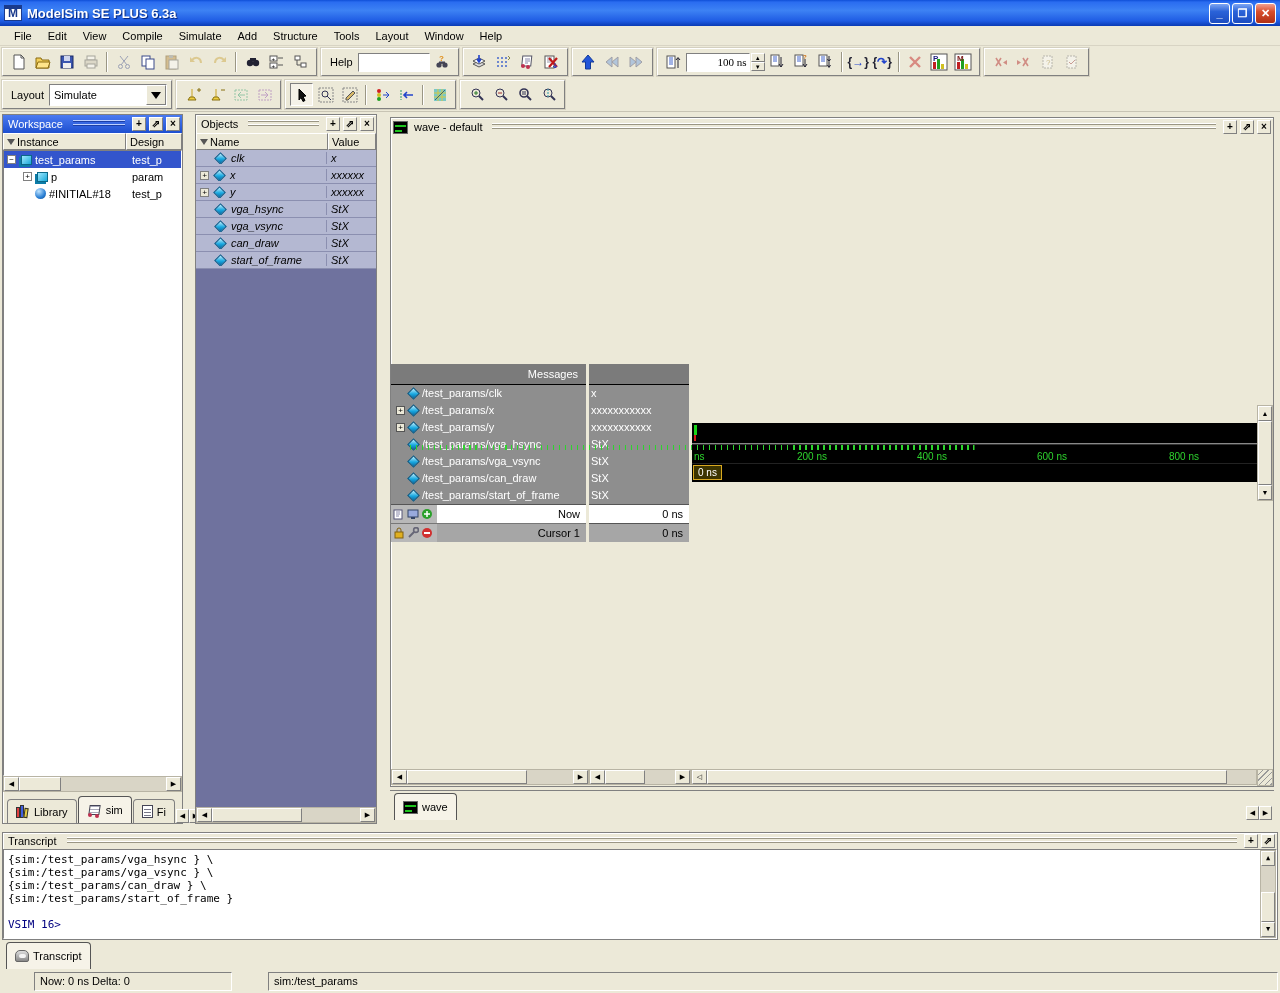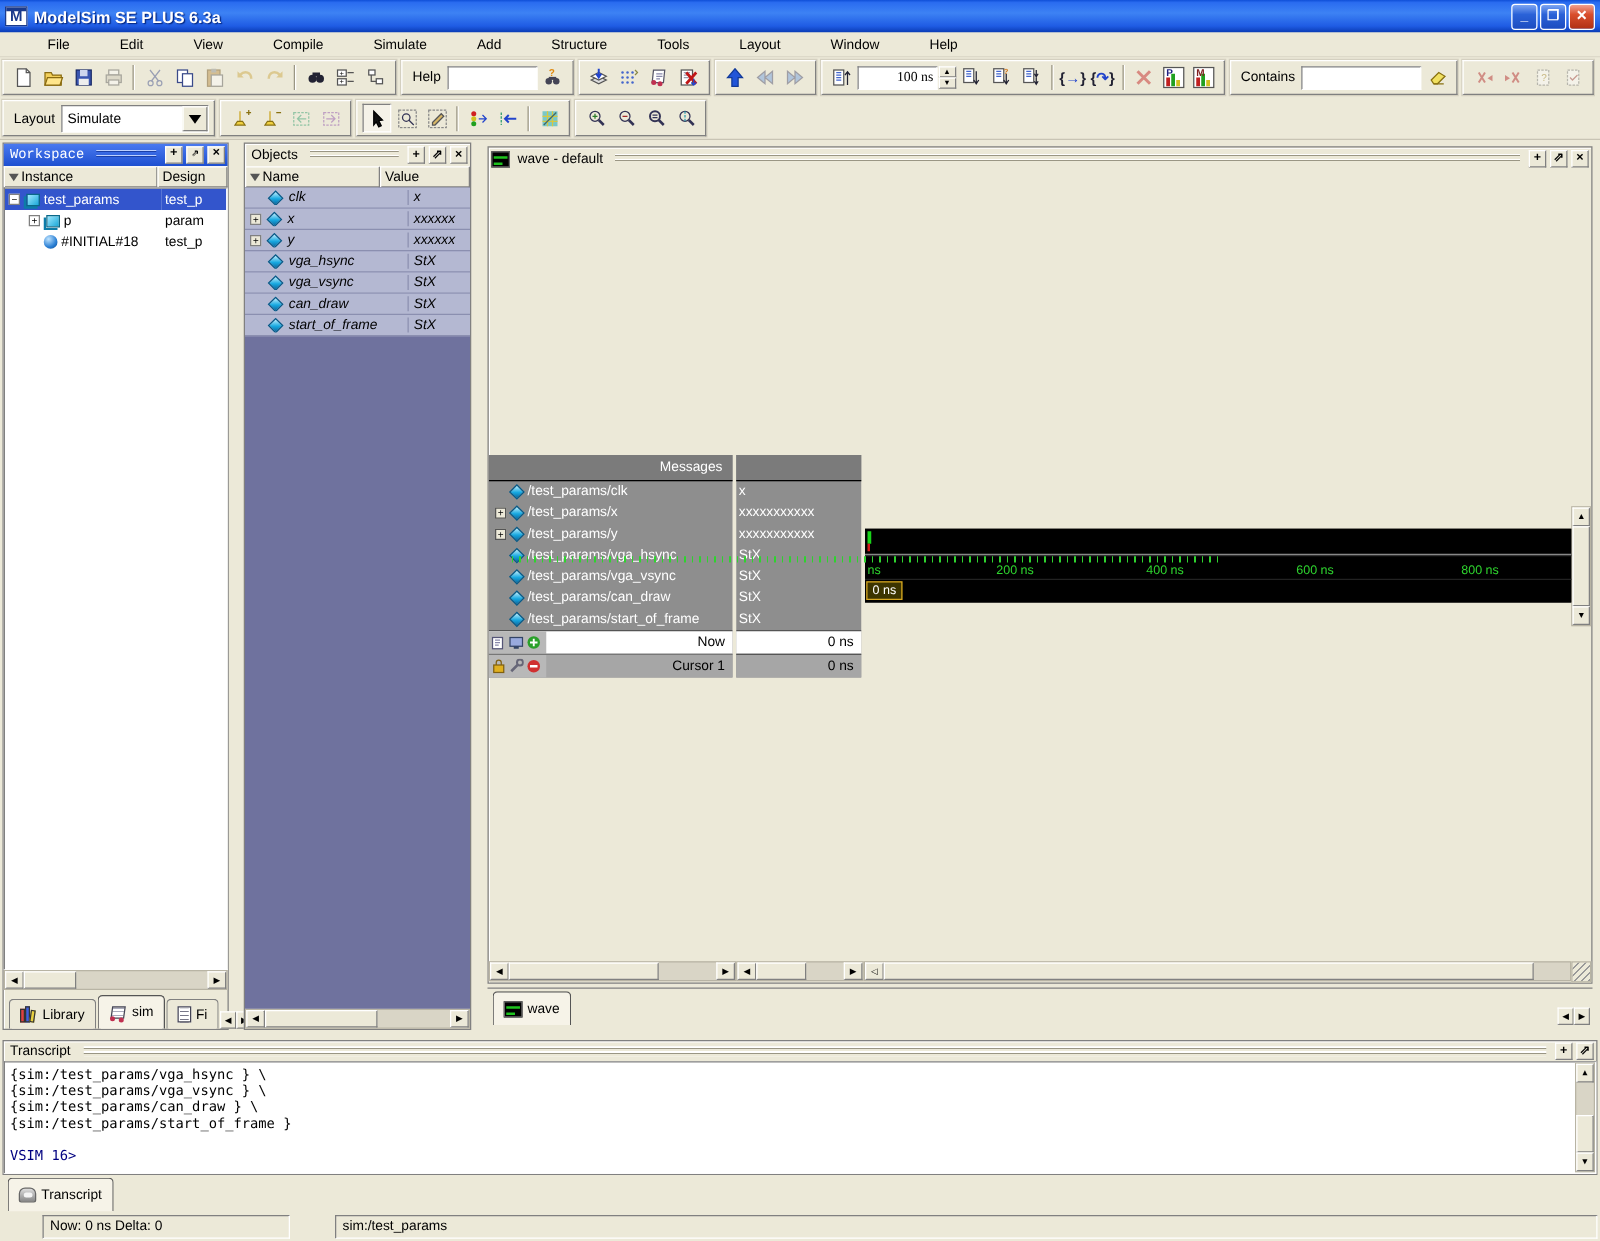--- a/index.html
+++ b/index.html
@@ -15,21 +15,21 @@
   .app-icon::before { content:""; position:absolute; left:0; top:0; right:0; height:3px; background:#1a3a8c; }
   .titlebar .title { color:#fff; font-weight:bold; font-size:13px; text-shadow:1px 1px 1px #00227a; flex:1; }
   .winbtn { width:21px; height:21px; border-radius:3px; margin-left:2px; border:1px solid #fff;
     color:#fff; font-size:11px; font-weight:bold; text-align:center; line-height:19px;
     background:linear-gradient(180deg,#7da5f2,#2a62d8 40%,#1c4cc0); }
   .winbtn.close { background:linear-gradient(180deg,#f0a090,#d94e2c 40%,#b03014); }
 
   
   .menubar { position:absolute; left:0; top:26px; width:1280px; height:20px; background:#ece9d8;
     display:flex; align-items:center; padding-left:6px; border-bottom:1px solid #d8d4c4; }
-  .menu-item { padding:2px 8px;margin-left:24px; }
+  .menu-item { padding:2px 8px; }
 
   
   .tbrow { position:absolute; left:0; width:1280px; display:flex; align-items:stretch; gap:4px; padding:2px 2px; background:#ece9d8; }
   .tb1 { top:46px; height:32px; }
   .tb2 { top:78px; height:34px; border-bottom:1px solid #c8c4b4; }
   .tbgroup { display:flex; align-items:center; gap:1px; padding:1px 4px; background:#ece9d8;
     border:1px solid; border-color:#fff #808080 #808080 #fff; box-shadow:0 0 0 1px #d4d0c0; }
   .tbi { width:23px; height:23px; display:flex; align-items:center; justify-content:center; }
   .tbi.pressed { border:1px solid; border-color:#808080 #fff #fff #808080; background:#f5f2e8; }
   .tbi.disabled { opacity:.45; }
@@ -47,21 +47,21 @@
   .layoutsel .val { flex:1; padding:0 4px; }
   .layoutsel .drop { width:20px; height:20px; background:#ece9d8; border:1px solid; border-color:#fff #808080 #808080 #fff; display:flex;align-items:center;justify-content:center; }
   .layoutsel .drop i { width:0;height:0;border:5px solid transparent;border-top:7px solid #000;margin-top:6px; }
 
   
   .panel { position:absolute; background:#ece9d8; border:1px solid #808080; box-shadow:1px 1px 0 #fff inset; }
   .ptitle { height:18px; display:flex; align-items:center; padding:1px 2px; gap:3px; }
   .ptitle .txt { padding:0 3px; white-space:nowrap; }
   .ptitle .grip { flex:1; height:8px; margin:0 4px;
     background:repeating-linear-gradient(180deg,#fff 0 1px,#9a9684 1px 2px,transparent 2px 4px); }
-  .ptitle.active { background:linear-gradient(180deg,#4a7af0,#1d4fd0); color:#fff;font-family:Liberation Mono, monospace; }
+  .ptitle.active { background:linear-gradient(180deg,#4a7af0,#1d4fd0); color:#fff; }
   .ptitle.active .grip { background:repeating-linear-gradient(180deg,#bcd0ff 0 1px,#1a3fa8 1px 2px,transparent 2px 4px); }
   .pbtn { width:14px; height:14px; background:#ece9d8; border:1px solid; border-color:#fff #808080 #808080 #fff;
     font-size:10px; line-height:12px; text-align:center; font-weight:bold; color:#000; }
   .colhead { display:flex; height:17px; }
   .colhead .hc { background:#ece9d8; border:1px solid; border-color:#fff #808080 #808080 #fff; padding:1px 3px; overflow:hidden; white-space:nowrap; display:flex; align-items:center; gap:2px;}
   .funnel { width:0;height:0;border:4px solid transparent;border-top:6px solid #555; margin-top:4px;}
 
   
   .tree { background:#fff; border:1px solid; border-color:#808080 #fff #fff #808080; overflow:hidden; position:relative; }
   .trow { display:flex; height:17px; align-items:center; white-space:nowrap; }
@@ -411,30 +411,20 @@
         <svg width="18" height="18" viewBox="0 0 18 18">
           <rect x="1" y="1" width="16" height="16" fill="#fff" stroke="#555"></rect>
           <rect x="3" y="9" width="3" height="7" fill="#c02020"></rect>
           <rect x="7" y="6" width="3" height="10" fill="#20a020"></rect>
           <rect x="11" y="11" width="3" height="5" fill="#d0c020"></rect>
           <text x="3" y="8" font-size="8" font-weight="bold" fill="#802020">M</text>
         </svg>
       </div>
   </div>
 
-  <div class="tbgroup">
-    <span class="tblabel">Contains</span>
-    <input class="tbinput" style="width: 96px;" value="">
-    <div class="tbi">
-        <svg width="16" height="16" viewBox="0 0 16 16">
-          <path d="M3 10l6-6 5 3-6 6H5z" fill="#f0e060" stroke="#887010"></path>
-          <path d="M5 13h8" stroke="#887010"></path>
-        </svg>
-      </div>
-  </div>
 
   <div class="tbgroup">
     <div class="tbi disabled">
         <svg width="16" height="16" viewBox="0 0 16 16">
           <path d="M4 4l5 8M9 4L4 12" stroke="#b02020" stroke-width="1.6"></path>
           <path d="M15 6l-4 2.5L15 11z" fill="#b02020"></path>
         </svg>
       </div>
     <div class="tbi disabled">
         <svg width="16" height="16" viewBox="0 0 16 16">
@@ -654,21 +644,21 @@
     <span class="grip"></span>
     <span class="pbtn">+</span>
     <span class="pbtn">⇗</span>
     <span class="pbtn">×</span>
   </div>
   <div class="colhead">
     <div class="hc" style="flex:1">
         <span class="funnel"></span>
         <span>Name</span>
       </div>
-    <div class="hc" style="width:72px">
+    <div class="hc" style="width:48px">
         <span>Value</span>
       </div>
   </div>
   <div class="obj-body" style="flex:1">
     <div class="orow">
       <div class="nm">
           <span style="width:11px"></span>
           <span class="diamond"></span>
           <span>clk</span>
         </div>

